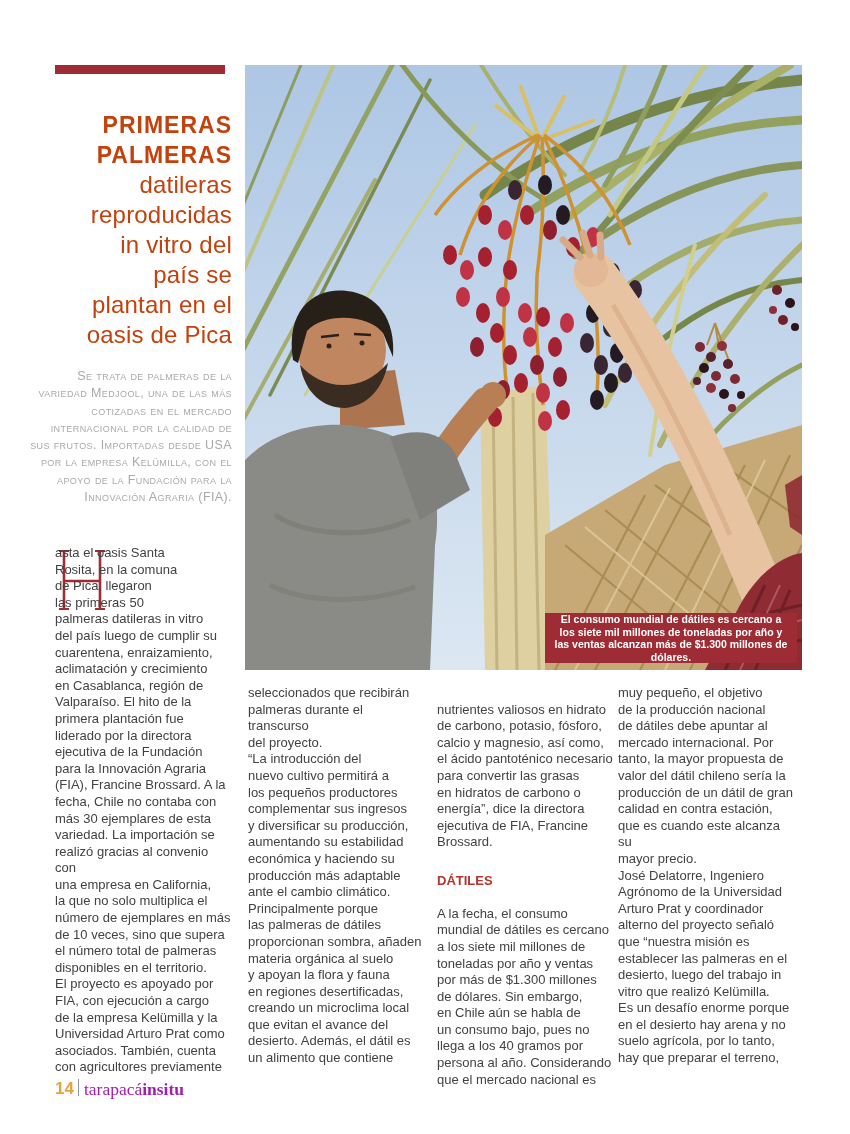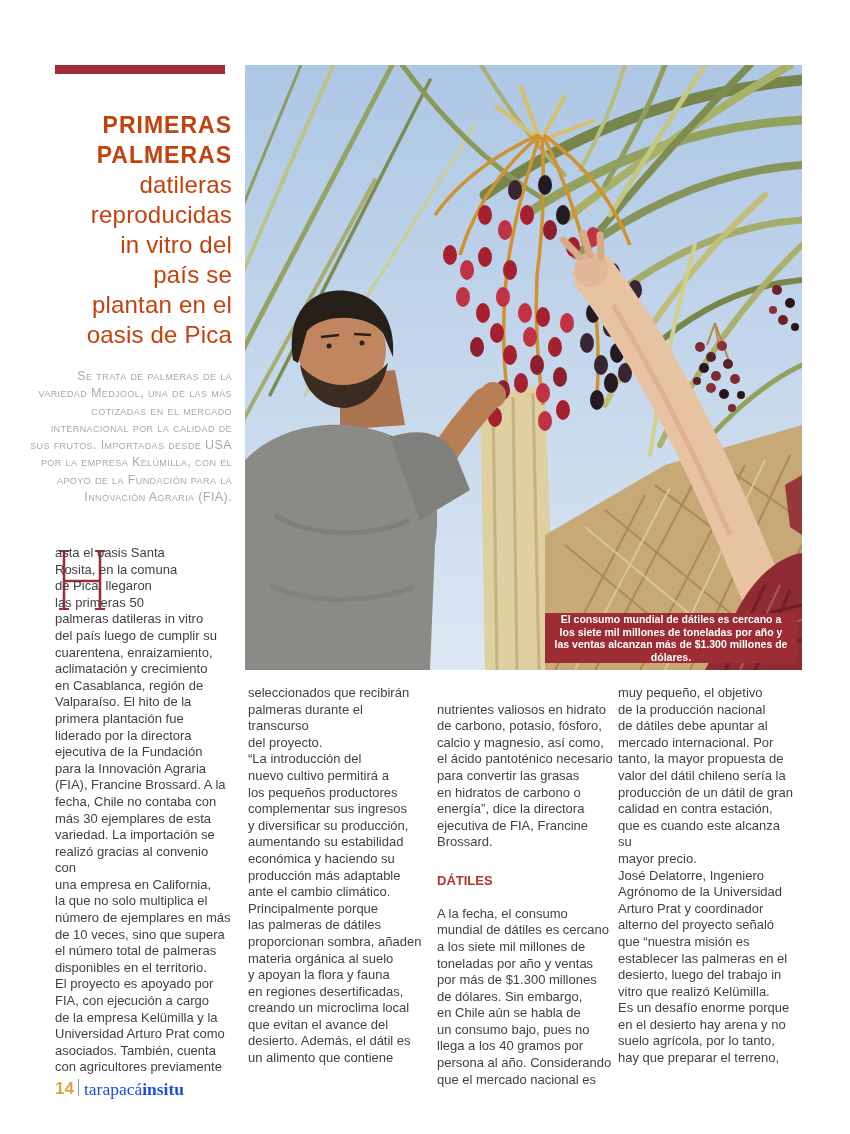--- a/index.html
+++ b/index.html
@@ -20,21 +20,21 @@
        color:#414244;white-space:pre-line;}
   .col1{left:55px;top:545px;}
   .col2{left:248px;}
   .col3{left:437px;}
   .col4{left:600px;margin-left:18px;}
   .sect-head{color:#b5342c;font-weight:700;margin-top:5px;white-space:normal;}
   .dropcap{position:absolute;left:57px;top:548px;width:50px;height:64px;}
   .footer{position:absolute;left:55px;top:1079px;display:flex;align-items:flex-start;}
   .pagenum{color:#e3a43f;font-weight:700;font-size:17px;}
   .fdiv{width:1px;height:17px;background:#8b99a1;margin:0 5px 0 4px;}
-  .brand{font-family:"Liberation Serif","DejaVu Serif",serif;color:#1d4ed8;font-size:17.5px;}
+  .brand{font-family:"Liberation Serif","DejaVu Serif",serif;color:#a21caf;font-size:17.5px;}
   .brand .b{font-weight:700;}
 </style>
 </head>
 <body>
 
 <div class="page">
 
   <div class="rule"></div>
 
   <div class="title">

